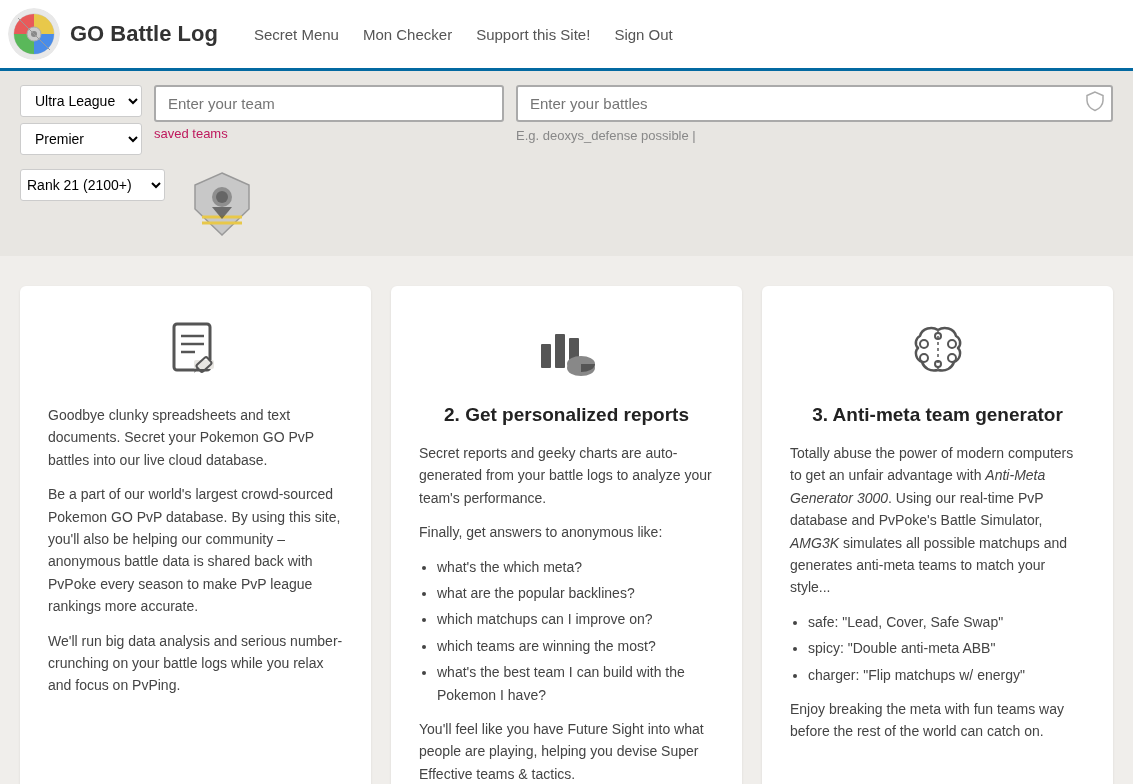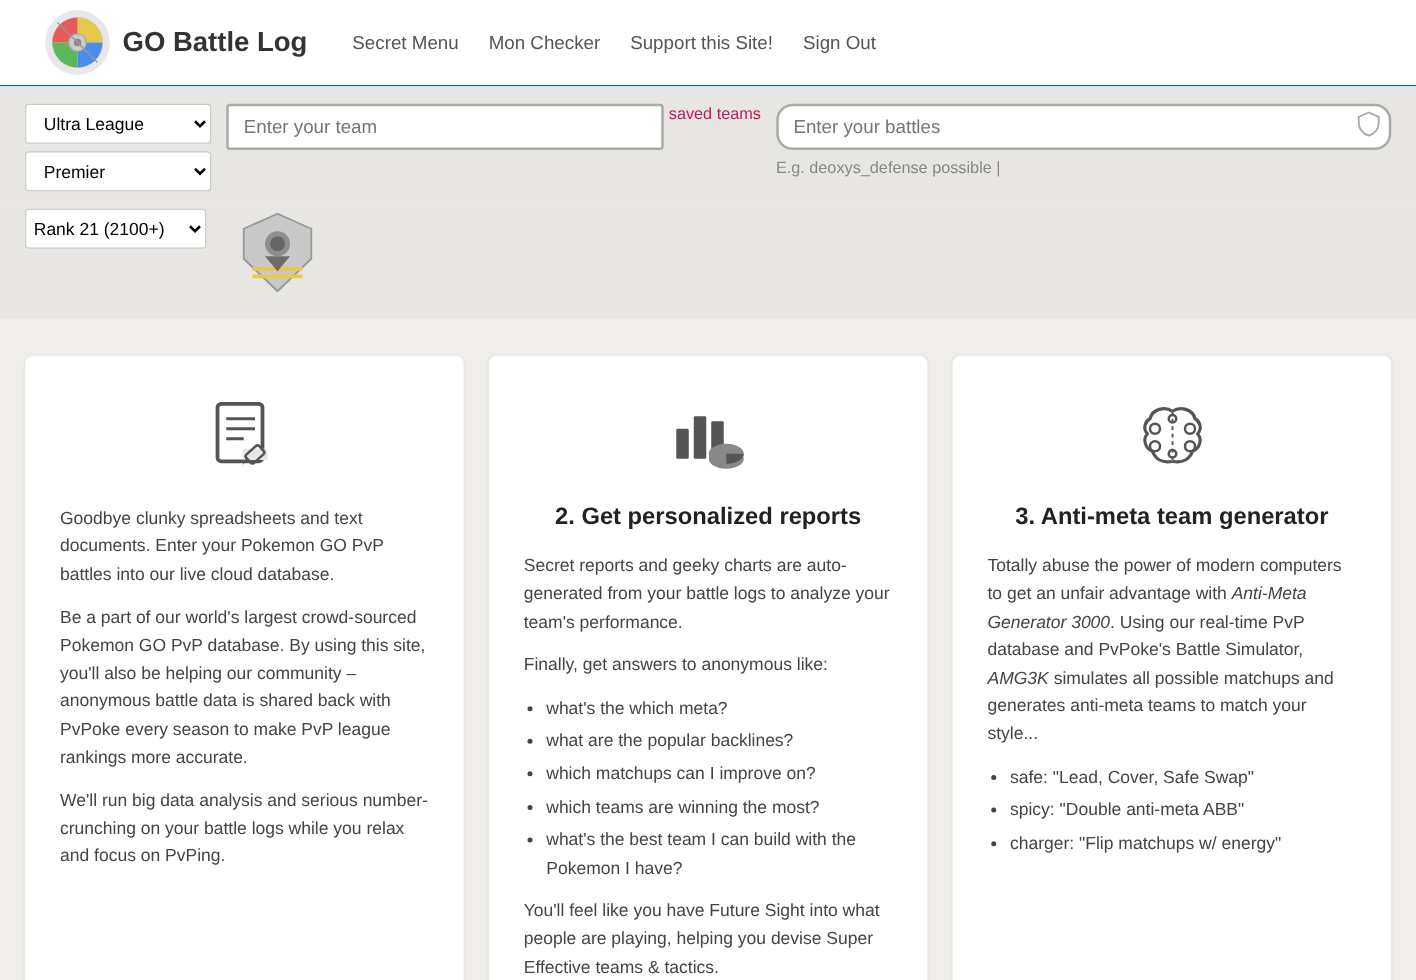--- a/index.html
+++ b/index.html
@@ -3,22 +3,22 @@
   <meta charset="utf-8">
   <style>
     * { box-sizing: border-box; margin: 0; padding: 0; }
     body { font-family: 'Segoe UI', Arial, sans-serif; background: #f0eeeb; color: #333; font-size: 15px; }
 
     
     .header {
       background: #fff;
       display: flex;
       align-items: center;
-      padding: 8px 36px;
-      border-bottom: 1px solid #0369a1;
+      padding: 8px 8px;
+      border-bottom: 3px solid #0369a1;
       gap: 12px;
     }
     .logo-area {
       display: flex;
       align-items: center;
       gap: 10px;
       text-decoration: none;
       color: #333;
     }
     .logo-circle {
@@ -63,27 +63,27 @@
       display: flex;
       flex-direction: column;
       gap: 6px;
     }
     .league-selectors select {
       padding: 6px 10px;
       border: 1px solid #ccc;
       background: #fff;
       border-radius: 3px;
       font-size: 14px;
-      width: 149px;
+      width: 122px;
       cursor: pointer;
       appearance: auto;
     }
     .team-input-area {
       display: flex;
-      flex-direction: row;
+      flex-direction: column;
       gap: 4px;
     }
     .team-input {
       padding: 8px 12px;
       border: 2px solid #aaa;
       border-radius: 3px;
       font-size: 15px;
       width: 350px;
       outline: none;
       background: #fff;
@@ -101,21 +101,21 @@
       flex: 1;
     }
     .battles-input-wrapper {
       position: relative;
       display: flex;
       align-items: center;
     }
     .battles-input {
       padding: 8px 36px 8px 12px;
       border: 2px solid #aaa;
-      border-radius: 13px;
+      border-radius: 3px;
       font-size: 15px;
       width: 100%;
       min-width: 400px;
       outline: none;
       background: #fff;
     }
     .shield-icon-wrapper {
       position: absolute;
       right: 8px;
       color: #aaa;
@@ -308,21 +308,21 @@
           <line x1="21" y1="20" x2="44" y2="20" stroke="#555" stroke-width="2.5"></line>
           <line x1="21" y1="28" x2="44" y2="28" stroke="#555" stroke-width="2.5"></line>
           <line x1="21" y1="36" x2="35" y2="36" stroke="#555" stroke-width="2.5"></line>
 
           <rect x="34" y="44" width="20" height="9" rx="2" fill="#e8e6e2" stroke="none"></rect>
           <path d="M38 53 L34 57 L36 52 Z" fill="#555"></path>
           <rect x="37" y="44" width="14" height="9" rx="2" fill="none" stroke="#555" stroke-width="2" transform="rotate(-42 44 48.5)"></rect>
         </svg>
       </div>
       <div class="card-body">
-        <p>Goodbye clunky spreadsheets and text documents. Enter your Pokemon GO PvP battles into our live cloud database.</p>
+        <p>Goodbye clunky spreadsheets and text documents. Secret your Pokemon GO PvP battles into our live cloud database.</p>
         <p>Be a part of our world's largest crowd-sourced Pokemon GO PvP database. By using this site, you'll also be helping our community – anonymous battle data is shared back with PvPoke every season to make PvP league rankings more accurate.</p>
         <p>We'll run big data analysis and serious number-crunching on your battle logs while you relax and focus on PvPing.</p>
       </div>
     </div>
 
     <div class="card">
       <div class="card-icon">
         <svg viewBox="0 0 72 72" fill="none" xmlns="http://www.w3.org/2000/svg">
 
           <rect x="10" y="28" width="10" height="24" fill="#555" rx="1"></rect>
@@ -367,17 +367,18 @@
         </svg>
       </div>
       <div class="card-title">3. Anti-meta team generator</div>
       <div class="card-body">
         <p>Totally abuse the power of modern computers to get an unfair advantage with <em>Anti-Meta Generator 3000</em>. Using our real-time PvP database and PvPoke's Battle Simulator, <em>AMG3K</em> simulates all possible matchups and generates anti-meta teams to match your style...</p>
         <ul>
           <li>safe: "Lead, Cover, Safe Swap"</li>
           <li>spicy: "Double anti-meta ABB"</li>
           <li>charger: "Flip matchups w/ energy"</li>
         </ul>
+        <p>Enjoy breaking the meta with fun teams way before the rest of the world can catch on.</p>
       </div>
     </div>
 
   </div>
 </main>
 
 </body></html>

